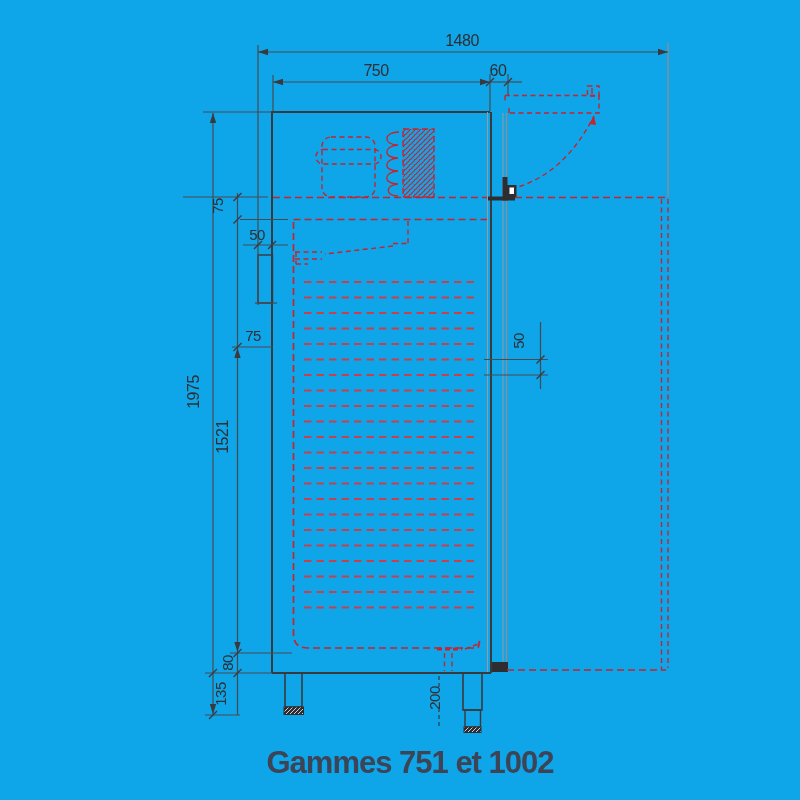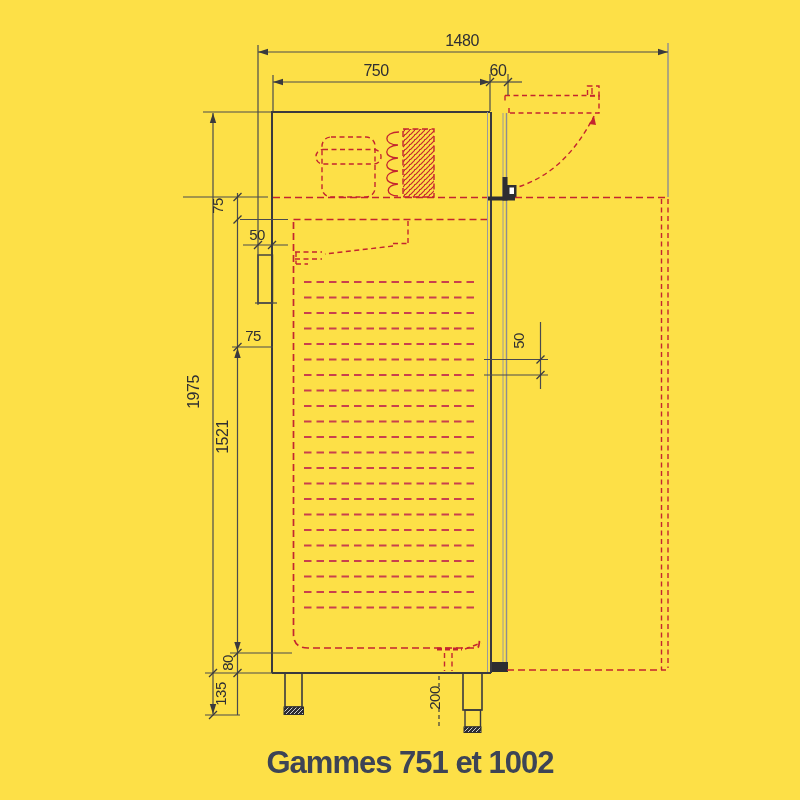--- a/index.html
+++ b/index.html
@@ -1,16 +1,16 @@
 <!DOCTYPE html>
 <html><head>
 <meta charset="utf-8">
 <style>
   html,body{margin:0;padding:0;background:#ffffff;}
-  .page{position:relative;width:800px;height:800px;background:#fde047;overflow:hidden;
+  .page{position:relative;width:800px;height:800px;background:#0ea5e9;overflow:hidden;
         font-family:"Liberation Sans", sans-serif;}
   svg{position:absolute;left:0;top:0;}
   
   .ln-dark{stroke:#3a3a3e;stroke-width:2;fill:none;}
   .ln-thin{stroke:#4a4a4e;stroke-width:1.2;fill:none;}
   .ln-gray{stroke:#8d8d92;stroke-width:1.4;fill:none;}
   .ln-gray-thin{stroke:#9a9a9e;stroke-width:1;fill:none;}
   .red-dash{stroke:#c4252f;stroke-width:1.7;fill:none;stroke-dasharray:7 4;}
   .red-dash-thin{stroke:#c4252f;stroke-width:1.4;fill:none;stroke-dasharray:5 3.5;}
   .red-shelf{stroke:#c9404d;stroke-width:2.2;fill:none;stroke-dasharray:7.5 5;}

